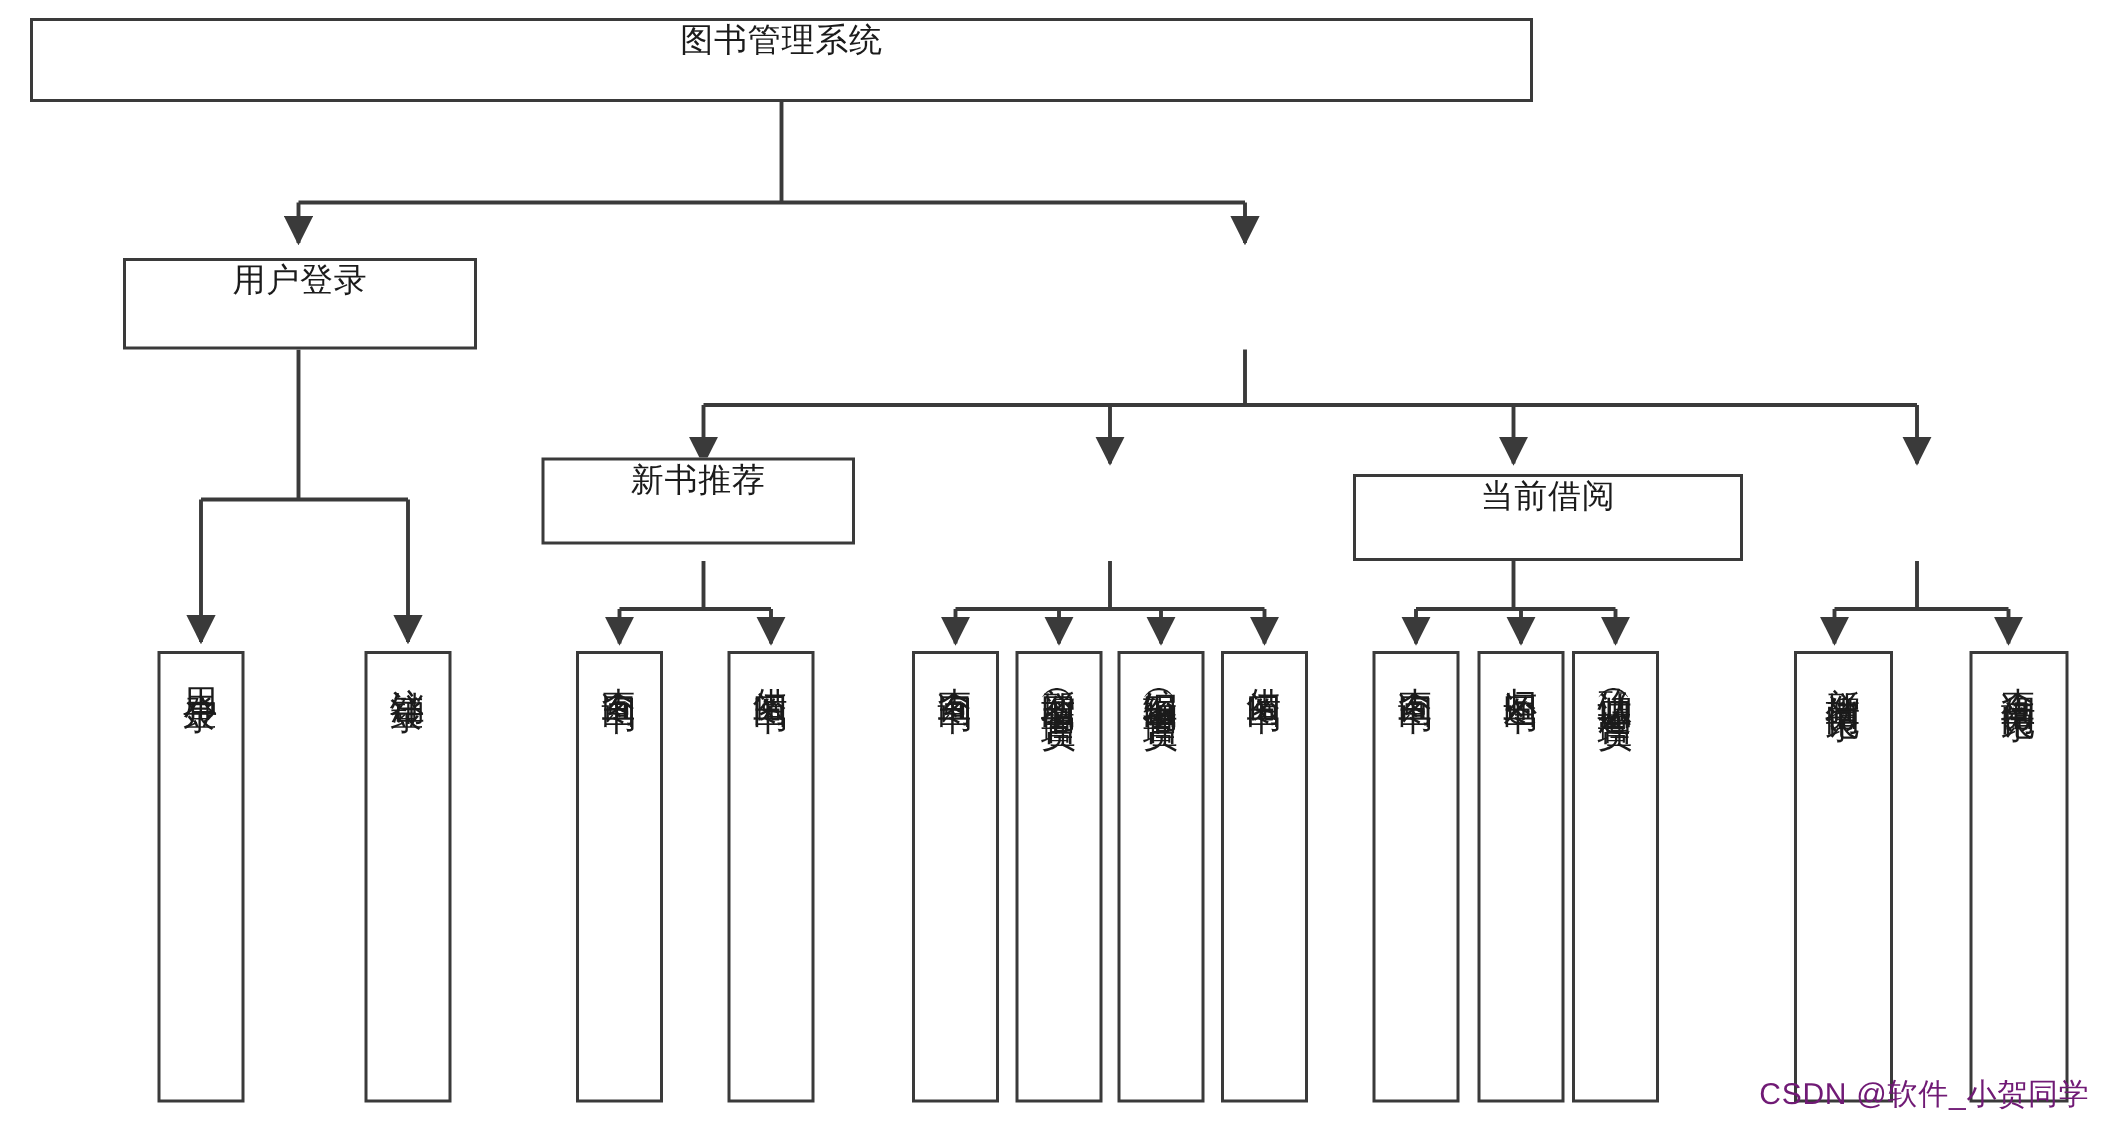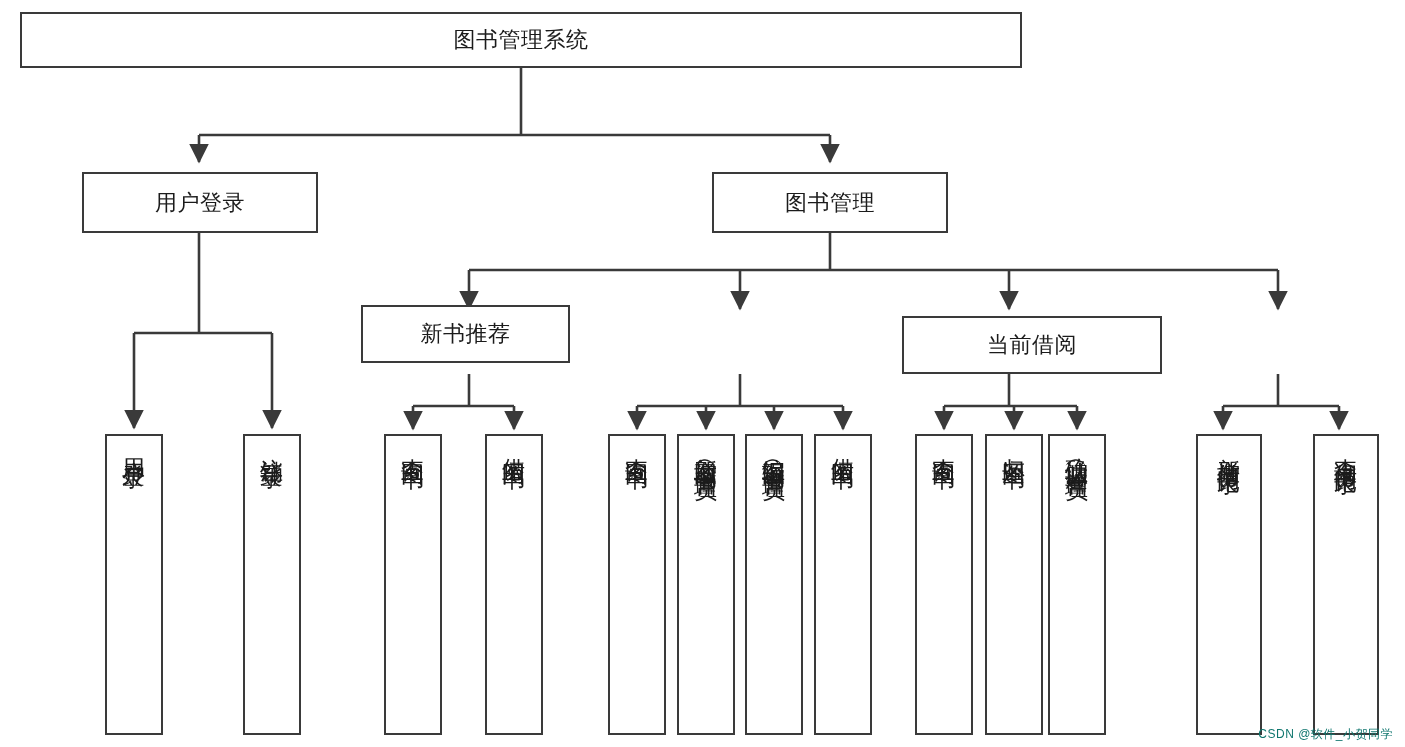--- a/index.html
+++ b/index.html
@@ -25,21 +25,21 @@
     width: 1405px;
     height: 747px;
     pointer-events: none;
   }
   .node {
     position: absolute;
     box-sizing: border-box;
     background: #ffffff;
     border: 2.5px solid #3a3a3a;
     display: flex;
-    align-items: center;
+    align-items: flex-start;
     justify-content: center;
     color: #1b1b1b;
     z-index: 2;
   }
   .node .label {
     display: block;
     text-align: center;
     line-height: 1.18;
     white-space: nowrap;
   }
@@ -61,22 +61,22 @@
     text-orientation: upright;
     font-size: 23px;
     line-height: 1.05;
     letter-spacing: 3px;
     white-space: nowrap;
   }
   .watermark {
     position: absolute;
     right: 12px;
     bottom: 4px;
-    font-size: 12px;
-    color: #0f766e;
+    font-size: 20px;
+    color: #701a75;
     z-index: 5;
     white-space: nowrap;
     letter-spacing: 0.5px;
   }
 </style>
 </head>
 <body>
 
 <div id="canvas">
 
@@ -130,23 +130,20 @@
     </g>
   </svg>
 
   <div class="node root" style="left:20px; top:12px; width:1002px; height:56px;">
     <span class="label">图书管理系统</span>
   </div>
 
   <div class="node horiz" style="left:82px; top:172px; width:236px; height:61px;">
     <span class="label">用户登录</span>
   </div>
-  <div class="node horiz" style="left:712px; top:172px; width:236px; height:61px;">
-    <span class="label">图书管理</span>
-  </div>
 
   <div class="node horiz" style="left:361px; top:305px; width:209px; height:58px;">
     <span class="label">新书推荐</span>
   </div>
   <div class="node horiz" style="left:902px; top:316px; width:260px; height:58px;">
     <span class="label">当前借阅</span>
   </div>
 
   <div class="node vert" style="left:105px; top:434px; width:58px; height:301px;">
     <span class="label">用户登录</span>

